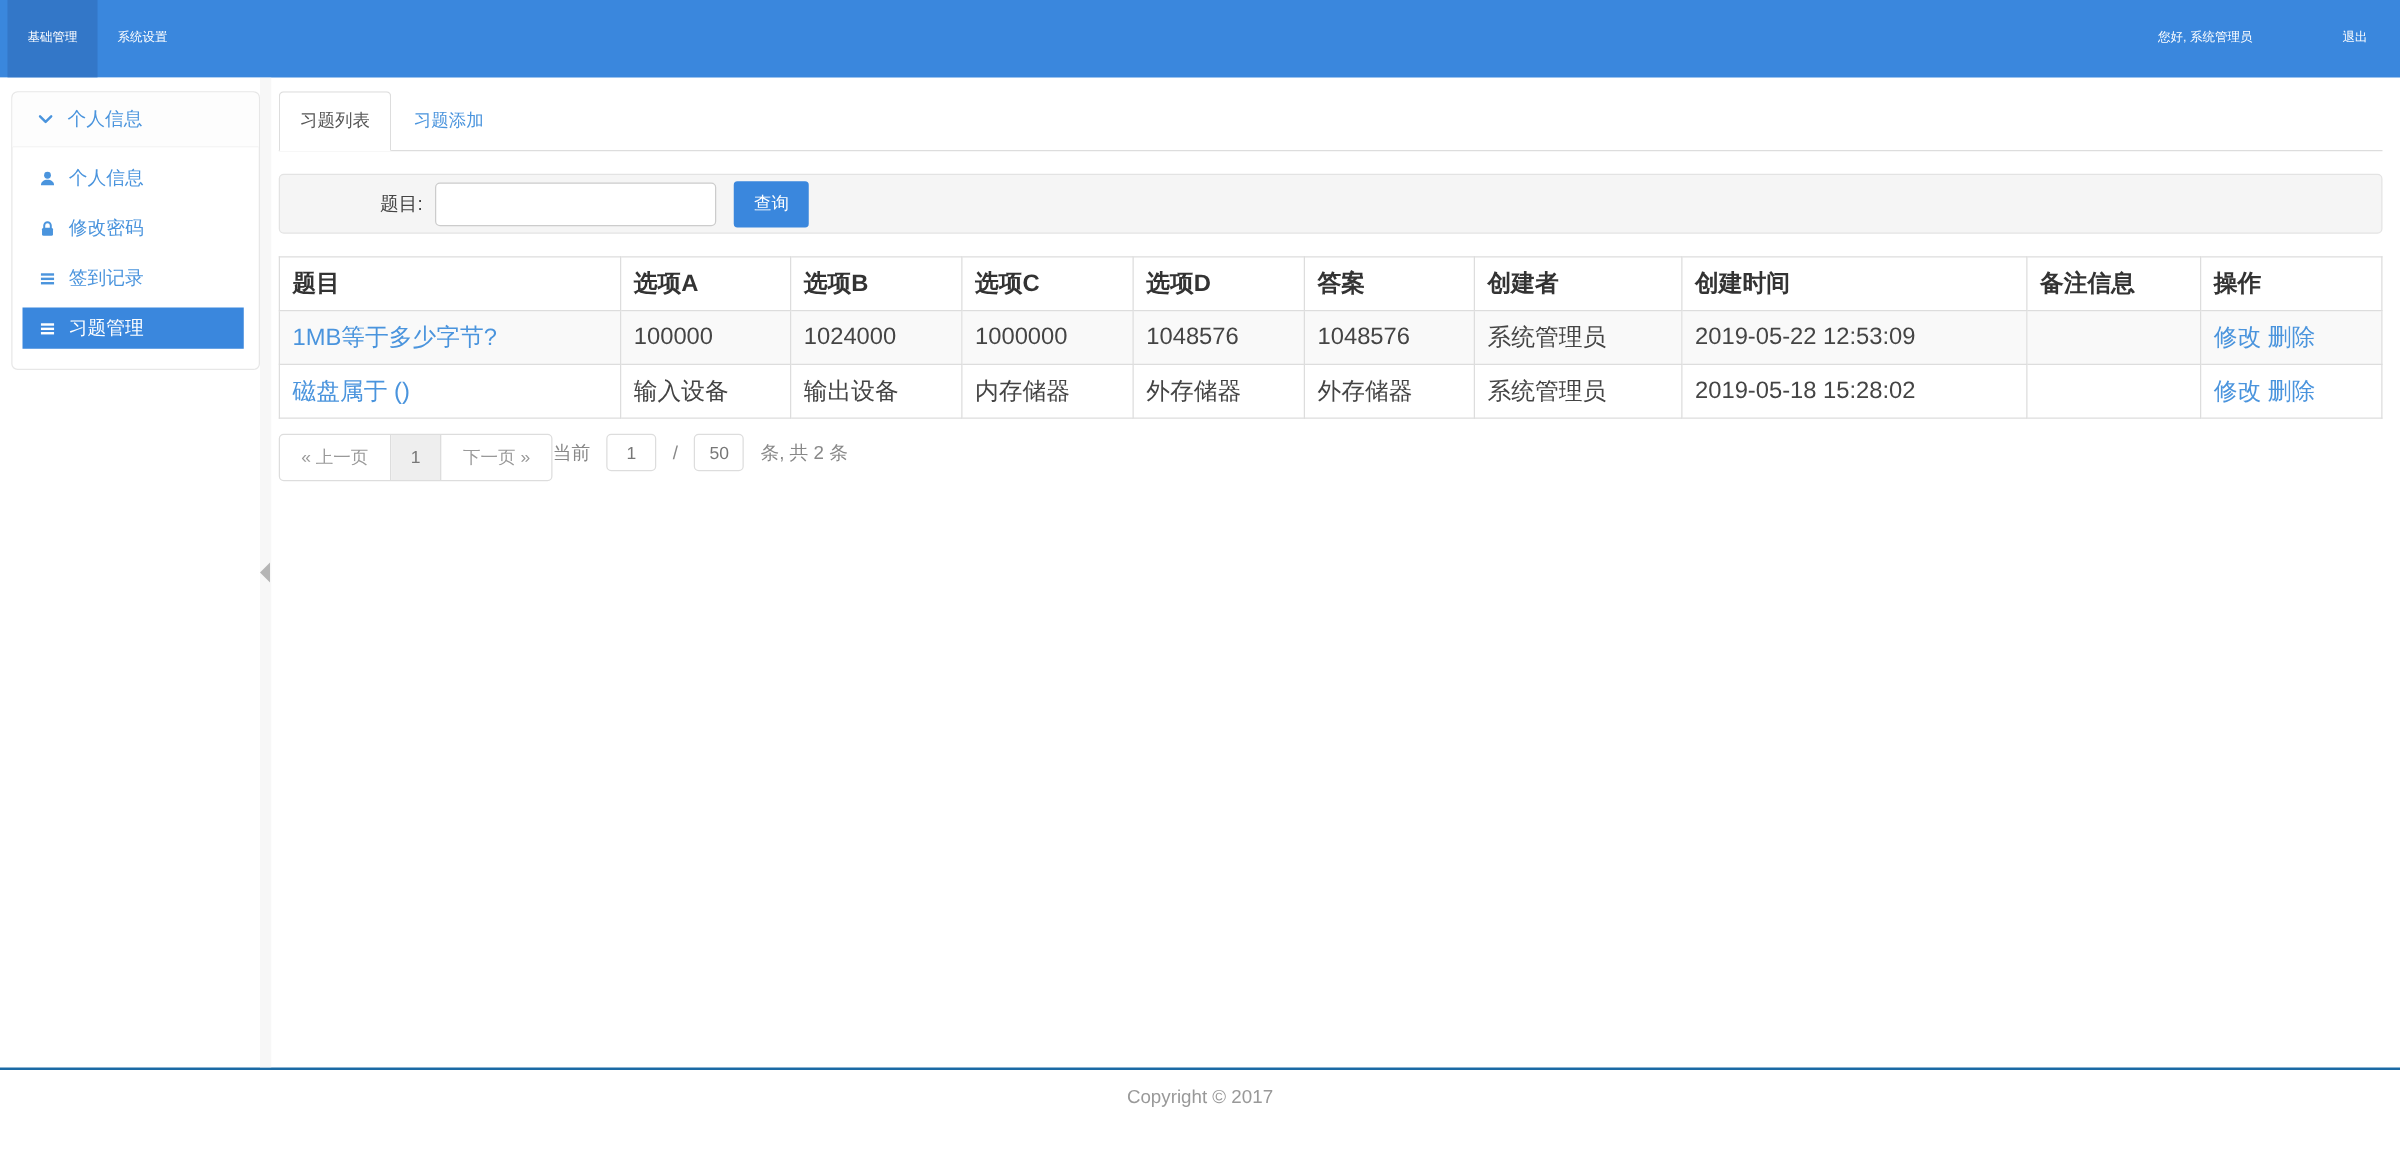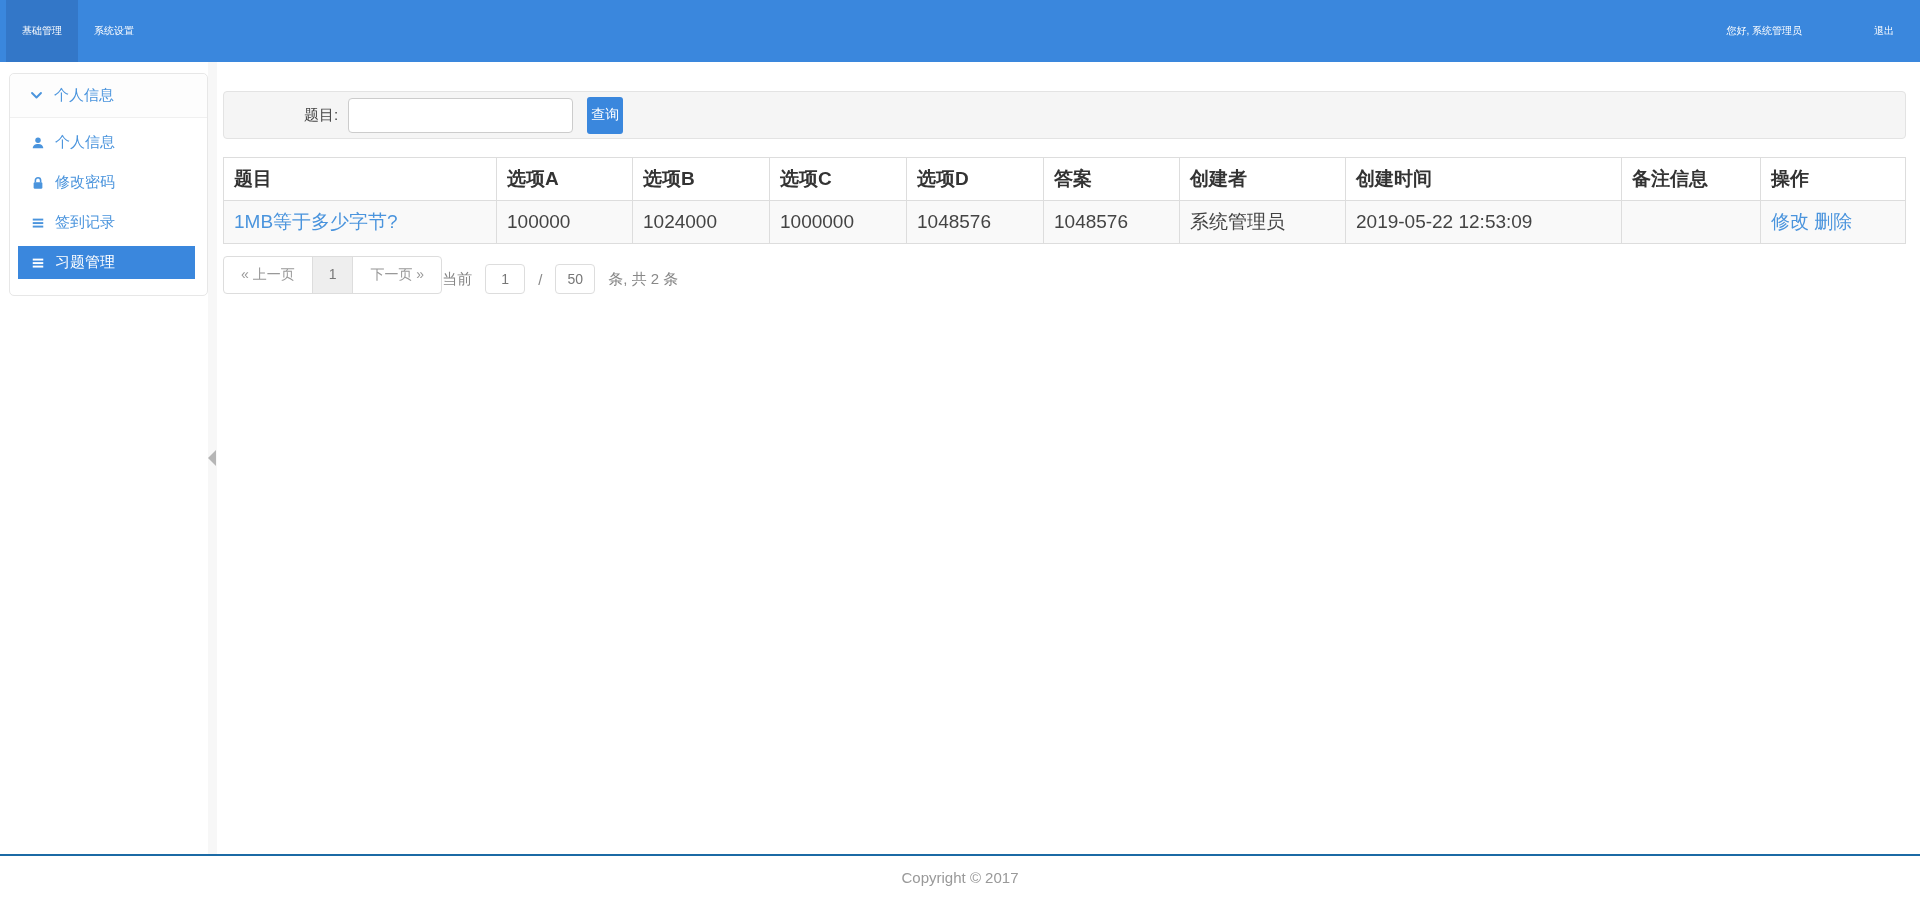--- a/index.html
+++ b/index.html
@@ -60,36 +60,36 @@
     margin-top: 18px; height: 48px;
     background: #f5f5f5; border: 1px solid #e3e3e3; border-radius: 4px;
     display: flex; align-items: center; padding-left: 80px;
   }
   .search-label { font-size: 15px; color: #444; margin-right: 10px; white-space: nowrap; }
   .search-input {
     width: 225px; height: 35px; border: 1px solid #ccc; border-radius: 4px;
     padding: 0 10px; font-size: 14px; background: #fff; outline: none;
   }
   .search-button {
-    margin-left: 14px; width: 36px; height: 37px;
+    margin-left: 14px; width: 60px; height: 37px;
     background: var(--primary, #3a87dd); color: #fff; border: none;
     border-radius: 3px; font-size: 14px; cursor: pointer;
   }
   
   .data-table { width: 100%; border-collapse: collapse; margin-top: 18px; font-size: 19px; table-layout: fixed; }
   .data-table th, .data-table td {
     border: 1px solid #ddd; padding: 8px 10px; height: 35px;
     text-align: left; vertical-align: middle; color: #444;
     overflow: hidden; white-space: nowrap;
   }
   .data-table th { color: #333; font-weight: bold; background: #fff; }
   .data-table tbody tr:nth-child(odd) { background: #f9f9f9; }
   .data-table a { color: var(--link, #4a94dd); text-decoration: none; cursor: pointer; }
   
-  .pagination-row { margin-top: 12px; display: flex; align-items: flex-end; }
+  .pagination-row { margin-top: 12px; display: flex; align-items: flex-start; }
   .pager { display: inline-flex; border: 1px solid #ddd; border-radius: 4px; overflow: hidden; background: #fff; }
   .pager-item { padding: 9px 17px; font-size: 14px; color: #999; border-right: 1px solid #ddd; cursor: pointer; white-space: nowrap; }
   .pager-item:last-child { border-right: none; }
   .pager-item.current { background: #eee; color: #777; padding: 9px 16px; }
   .page-info { display: flex; align-items: center; gap: 13px; color: #888; font-size: 15px; white-space: nowrap; }
   .page-info input {
     width: 40px; height: 30px; border: 1px solid #ddd; border-radius: 4px;
     text-align: center; font-size: 14px; color: #777; outline: none; background: #fff;
   }
   
@@ -164,20 +164,24 @@
       </div>
     </div>
   </div>
 
   <div class="strip">
     <div class="collapse-arrow"></div>
   </div>
 
   <div class="main">
 
+    <div class="tabbar">
+      <div class="tab active">习题列表</div>
+      <div class="tab inactive">习题添加</div>
+    </div>
 
     <div class="search-panel">
       <span class="search-label">题目:</span>
       <input class="search-input" type="text" value="" style="">
       <button class="search-button">查询</button>
     </div>
 
     <table class="data-table">
       <colgroup>
         <col style="width:273px">
@@ -211,20 +215,32 @@
             <td>100000</td>
             <td>1024000</td>
             <td>1000000</td>
             <td>1048576</td>
             <td>1048576</td>
             <td>系统管理员</td>
             <td>2019-05-22 12:53:09</td>
             <td></td>
             <td><a href="#">修改</a> <a href="#">删除</a></td>
           </tr>
+          <tr>
+            <td><a href="#">磁盘属于 ()</a></td>
+            <td>输入设备</td>
+            <td>输出设备</td>
+            <td>内存储器</td>
+            <td>外存储器</td>
+            <td>外存储器</td>
+            <td>系统管理员</td>
+            <td>2019-05-18 15:28:02</td>
+            <td></td>
+            <td><a href="#">修改</a> <a href="#">删除</a></td>
+          </tr>
         </tbody>
     </table>
 
     <div class="pagination-row">
       <div class="pager">
         <div class="pager-item">« 上一页</div>
         <div class="pager-item current">1</div>
         <div class="pager-item">下一页 »</div>
       </div>
       <div class="page-info">

